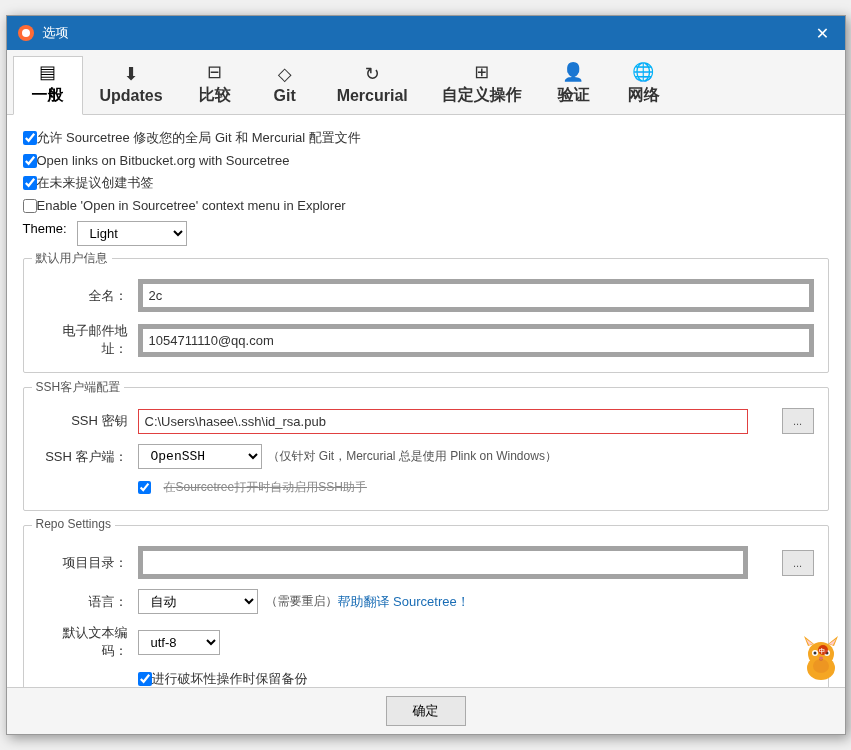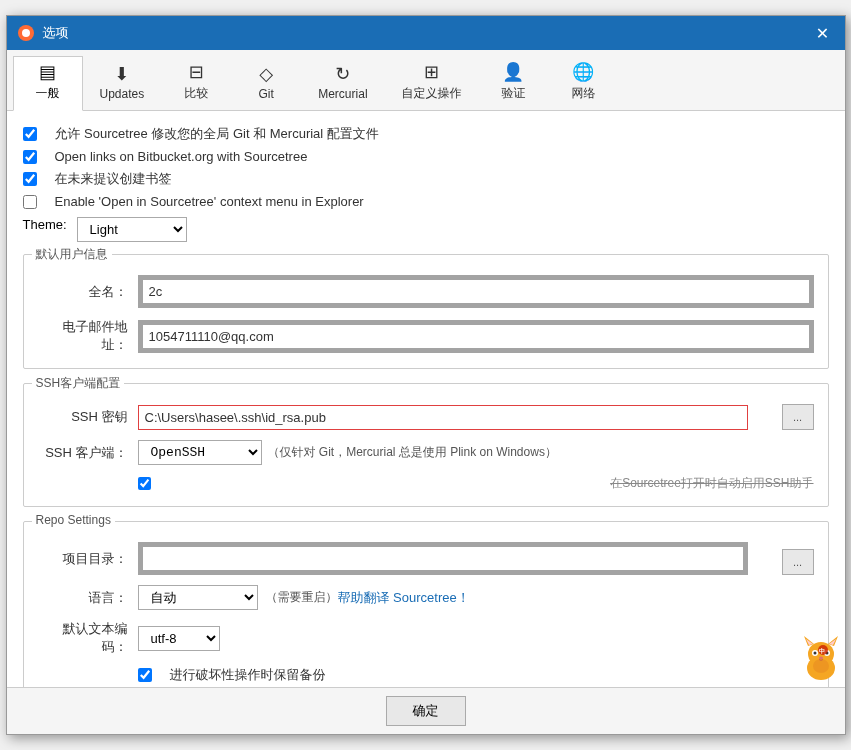--- a/index.html
+++ b/index.html
@@ -87,41 +87,41 @@
       background: white;
       border-color: #ccc;
       border-bottom: 1px solid white;
       margin-bottom: -1px;
       color: #000;
     }
     .tab-icon {
       font-size: 18px;
       line-height: 1;
     }
-    .tab-label { font-size: 12px; }
+    .tab-label { font-size: 16px; font-weight: bold; }
 
     
     .content {
       flex: 1;
       background: white;
       padding: 14px 16px;
       overflow-y: auto;
       position: relative;
     }
 
     
     .content::-webkit-scrollbar { width: 14px; }
     .content::-webkit-scrollbar-track { background: #f0f0f0; }
     .content::-webkit-scrollbar-thumb { background: #c0c0c0; border: 2px solid #f0f0f0; }
 
     
     .checkbox-row {
       display: flex;
       align-items: center;
-      gap: 18px;
+      gap: 0;
       margin-bottom: 6px;
       font-size: 13px;
       color: #333;
     }
     .checkbox-row input[type="checkbox"] {
       width: 14px;
       height: 14px;
     }
 
     
@@ -183,21 +183,21 @@
       background: white;
       color: #333;
     }
     .form-input.highlight {
       border: 1px solid #e04040;
     }
 
     
     .input-with-btn {
       display: flex;
-      align-items: flex-end;
+      align-items: center;
       flex: 1;
       gap: 30px;
     }
     .input-with-btn .form-input {
       flex: 1;
     }
     .browse-btn {
       width: 32px;
       height: 26px;
       border: 1px solid #aaa;
@@ -230,21 +230,20 @@
       color: #555;
     }
 
     
     .ssh-helper-row {
       display: flex;
       align-items: center;
       gap: 13px;
       margin-left: 100px;
       margin-top: 6px;
-      justify-content: space-between;
     }
     .ssh-helper-label {
       font-size: 12px;
       color: #888;
       text-decoration: line-through;
     }
 
     .lang-select {
       padding: 3px 8px;
       font-size: 13px;

